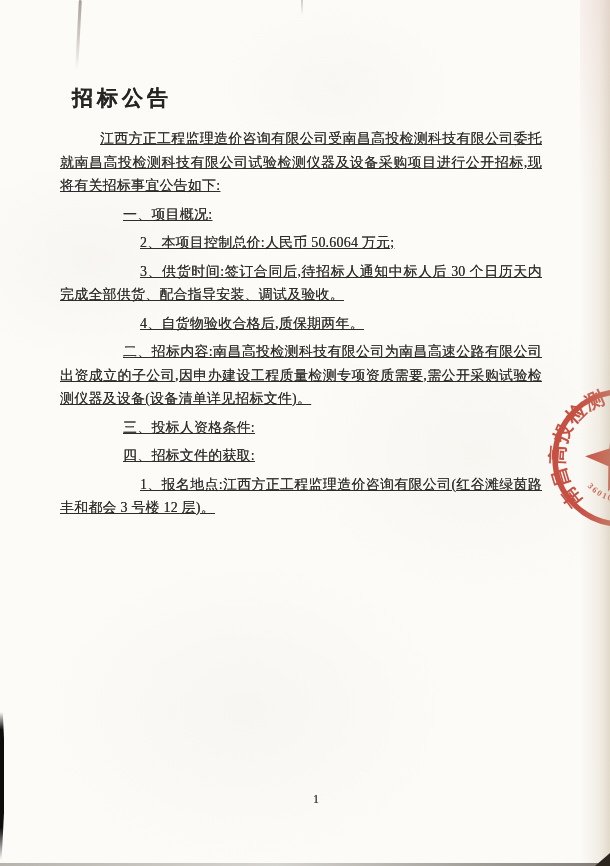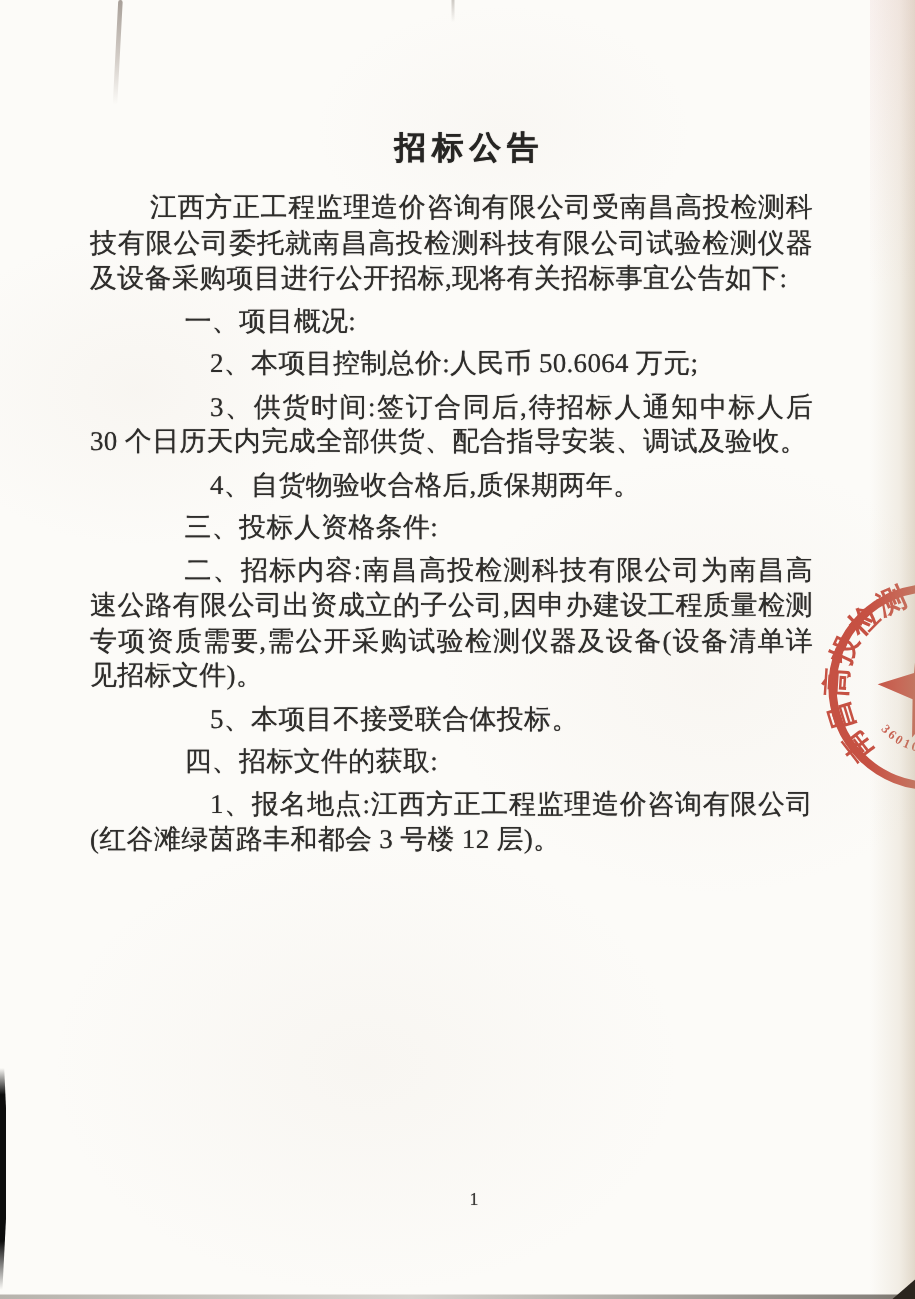--- a/index.html
+++ b/index.html
@@ -17,36 +17,37 @@
     background:
       radial-gradient(ellipse 200px 150px at 15% 30%, rgba(214,198,182,0.10), transparent 70%),
       radial-gradient(ellipse 260px 210px at 78% 52%, rgba(218,202,186,0.10), transparent 70%),
       radial-gradient(ellipse 300px 220px at 40% 82%, rgba(208,194,178,0.09), transparent 70%),
       radial-gradient(ellipse 180px 120px at 55% 10%, rgba(210,196,182,0.07), transparent 70%);
   }
   .content{
     position:absolute;top:84px;left:60px;right:68px;
   }
   .doc-title{
-    text-align:center;
+    text-align:left;
     font-size:21px;font-weight:bold;
     letter-spacing:4px;
     line-height:28px;
     margin:0 0 15px 0;
     color:#262523;
     text-shadow:0 0 0.6px rgba(50,48,45,0.85);
     transform:translateX(12px);
   }
   .doc-body p{
     margin:0 0 5px 0;
-    font-size:18px;
+    font-size:14px;
     letter-spacing:0.2px;
     line-height:23.5px;
     text-align:justify;
     text-shadow:0 0 0.5px rgba(62,60,56,0.85);
+    text-decoration:underline;
   }
   .b-intro{text-indent:40px;}
   .b-section{text-indent:63px;}
   .b-item{text-indent:80px;}
   .page-number{
     position:absolute;top:792px;left:316px;
     transform:translateX(-50%);
     font-size:12px;color:#3c3b39;
     text-shadow:0 0 0.5px rgba(70,68,64,0.8);
   }
@@ -102,23 +103,22 @@
   <div class="mottle"></div>
 
   <div class="content">
     <h1 class="doc-title">招标公告</h1>
     <div class="doc-body">
         <p class="b-intro">江西方正工程监理造价咨询有限公司受南昌高投检测科技有限公司委托就南昌高投检测科技有限公司试验检测仪器及设备采购项目进行公开招标,现将有关招标事宜公告如下:</p>
         <p class="b-section">一、项目概况:</p>
         <p class="b-item">2、本项目控制总价:人民币 50.6064 万元;</p>
         <p class="b-item">3、供货时间:签订合同后,待招标人通知中标人后 30 个日历天内完成全部供货、配合指导安装、调试及验收。</p>
         <p class="b-item">4、自货物验收合格后,质保期两年。</p>
+        <p class="b-section">二、招标内容:南昌高投检测科技有限公司为南昌高速公路有限公司出资成立的子公司,因申办建设工程质量检测专项资质需要,需公开采购试验检测仪器及设备(设备清单详见招标文件)。</p>
         <p class="b-section">三、投标人资格条件:</p>
-        <p class="b-section">二、招标内容:南昌高投检测科技有限公司为南昌高速公路有限公司出资成立的子公司,因申办建设工程质量检测专项资质需要,需公开采购试验检测仪器及设备(设备清单详见招标文件)。</p>
-        <p class="b-item">5、本项目不接受联合体投标。</p>
         <p class="b-section">四、招标文件的获取:</p>
         <p class="b-item">1、报名地点:江西方正工程监理造价咨询有限公司(红谷滩绿茵路丰和都会 3 号楼 12 层)。</p>
       </div>
   </div>
 
   <div class="page-number">1</div>
 
   <svg class="seal" viewBox="0 0 150 150">
     <circle cx="75" cy="75" r="66" fill="none" stroke="#bf3a2b" stroke-width="5.5"></circle>
     <path d="M75,39 L83.8,62.9 L109.2,63.9 L89.3,79.6 L96.2,104.1 L75,90 L53.8,104.1 L60.7,79.6 L40.8,63.9 L66.2,62.9 Z" fill="#bf3a2b" transform="rotate(-15 75 75)"></path>

